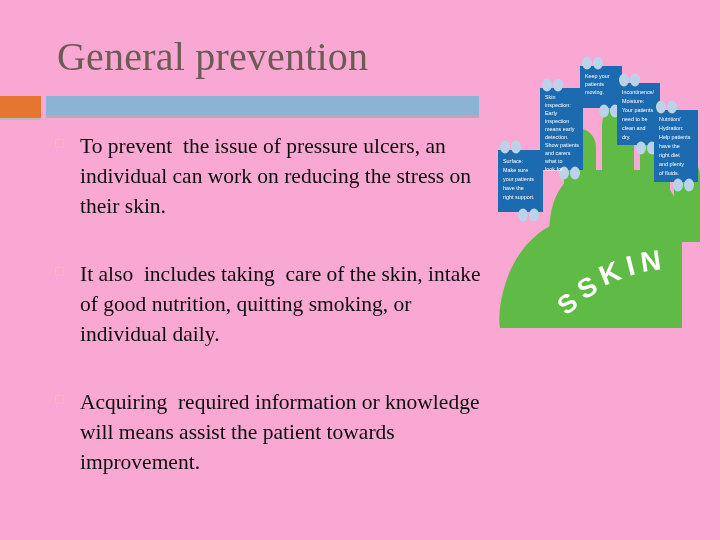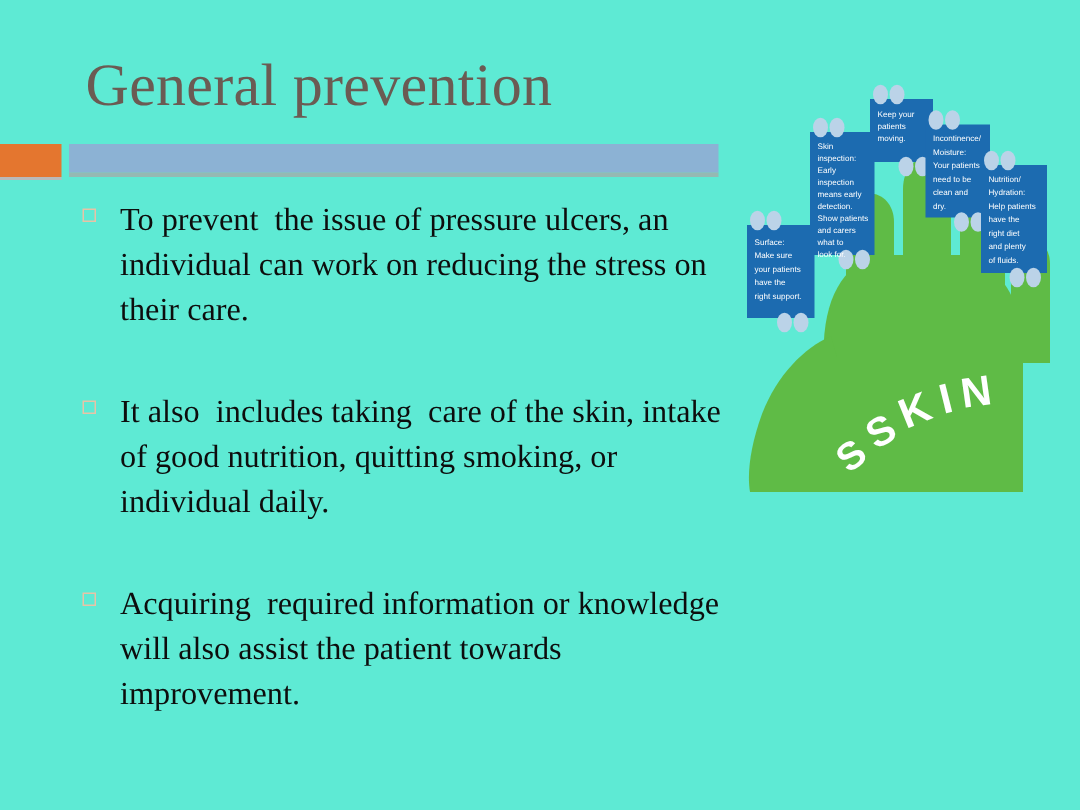--- a/index.html
+++ b/index.html
@@ -13,21 +13,21 @@
     font-family: "Liberation Serif", serif;
     overflow: hidden;
     position: relative;
   }
 
   #slide {
     position: absolute;
     left: 0; top: 0;
     width: 720px;
     height: 540px;
-    background: #5eead4;
+    background: #f9a8d4;
     overflow: hidden;
   }
 
   
   #title {
     position: absolute;
     left: 57px;
     top: 33px;
     width: 430px;
     font-family: "Liberation Serif", serif;
@@ -141,29 +141,29 @@
   <div id="deco-bar">
     <div id="deco-orange"></div>
     <div id="deco-orange-shadow"></div>
     <div id="deco-blue"></div>
     <div id="deco-blue-shadow"></div>
   </div>
 
   <ul id="body-list">
     <li class="bullet-item">
       <span class="bullet-marker"></span>
-      <span class="bullet-text">To prevent  the issue of pressure ulcers, an individual can work on reducing the stress on their care.</span>
+      <span class="bullet-text">To prevent  the issue of pressure ulcers, an individual can work on reducing the stress on their skin.</span>
     </li>
     <li class="bullet-item">
       <span class="bullet-marker"></span>
       <span class="bullet-text">It also  includes taking  care of the skin, intake of good nutrition, quitting smoking, or individual daily.</span>
     </li>
     <li class="bullet-item">
       <span class="bullet-marker"></span>
-      <span class="bullet-text">Acquiring  required information or knowledge  will also assist the patient towards improvement.</span>
+      <span class="bullet-text">Acquiring  required information or knowledge  will means assist the patient towards improvement.</span>
     </li>
   </ul>
 
   <div id="sskin-graphic">
     <svg width="228" height="300" viewBox="0 0 228 300" xmlns="http://www.w3.org/2000/svg">
 
       <g>
 
         <path d="M57 208
                  C 57 170, 70 150, 92 142

